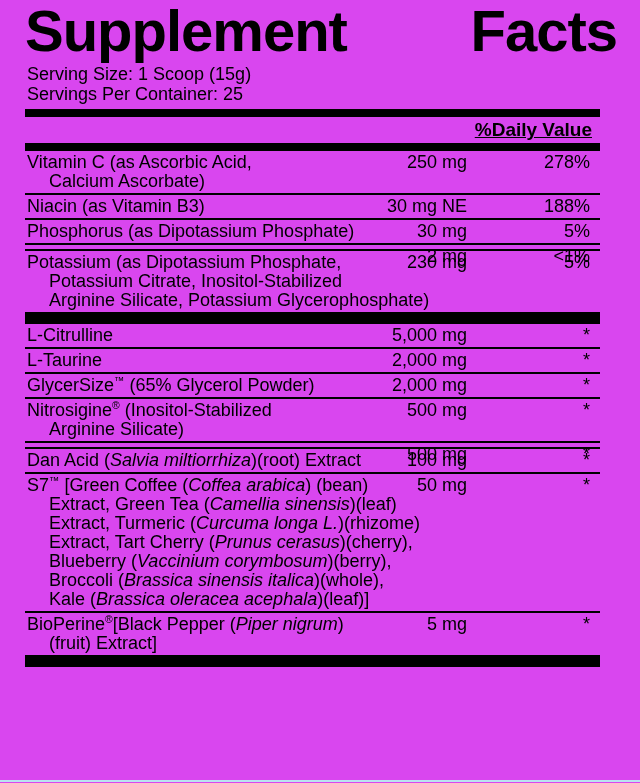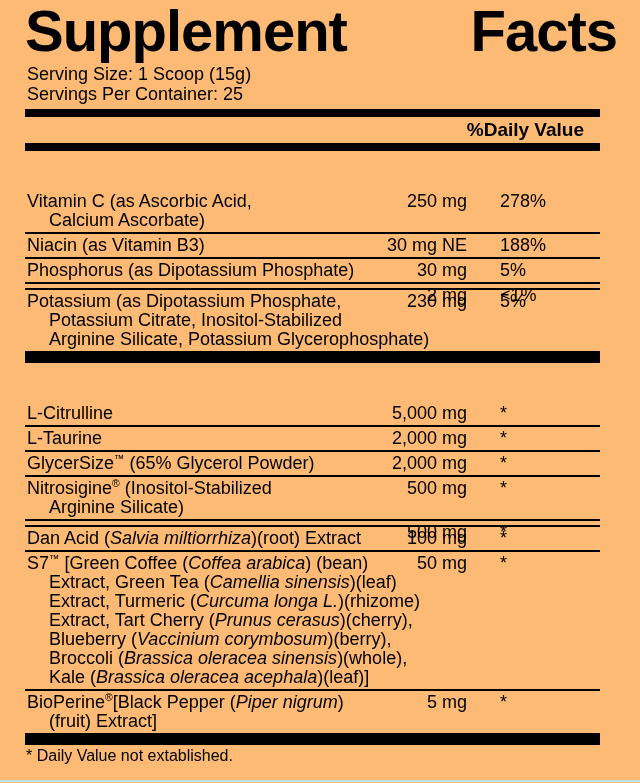--- a/index.html
+++ b/index.html
@@ -1,20 +1,20 @@
 <!DOCTYPE html>
 <html><head>
 <meta charset="utf-8">
 <style>
   html, body { margin: 0; padding: 0; background: #ffffff; }
   #page {
     position: relative;
     width: 640px;
     height: 783px;
-    background: #fdba74;
+    background: #d946ef;
     color: #000000;
     font-family: "Liberation Sans", sans-serif;
     overflow: hidden;
   }
   #label {
     position: absolute;
     left: 25px;
     top: 0;
     width: 592px;
   }
@@ -41,49 +41,49 @@
   .rule-8  { height: 8px; }
   .rule-12 { height: 12px; }
   .header-row {
     position: relative;
     width: 575px;
     height: 26px;
     font-size: 19px;
     font-weight: bold;
   }
   .header-row .hdr-amount   { position: absolute; right: 130px; bottom: 2px; }
-  .header-row .hdr-dv       { position: absolute; right: 16px;     bottom: 2px; }
+  .header-row .hdr-dv       { position: absolute; right: 8px;     bottom: 2px; text-decoration: underline; }
   .section { width: 575px; }
   .row {
     position: relative;
     padding: 2px 0 2px 0;
     border-top: 2px solid #000000;
     font-size: 18px;
     line-height: 19px;
   }
-  .row.first { border-top: none; margin-top: 39px; }
+  .row.first { border-top: none; }
   .row .name {
     white-space: pre-line;
     padding-left: 24px;
     text-indent: -22px;
     padding-right: 145px;
   }
   .row .name sup { font-size: 58%; line-height: 0; }
   .row .amt {
     position: absolute;
     top: 2px;
     right: 133px;
     white-space: nowrap;
   }
   .row .dv {
     position: absolute;
     top: 2px;
     right: 10px;
     width: 90px;
-    text-align: left;
+    text-align: right;
   }
   .footnote {
     font-size: 16px;
     line-height: 18px;
     margin: 2px 0 0 1px;
   }
   .bottom-edge {
     position: absolute;
     left: 0;
     bottom: 1px;
@@ -174,32 +174,31 @@
           <div class="name"><span>Dan Acid (</span><i>Salvia miltiorrhiza</i><span>)(root) Extract</span></div>
           <div class="amt">100 mg</div>
           <div class="dv">*</div>
         </div>
         <div class="row">
           <div class="name"><span>S7</span><sup>™</sup><span> [Green Coffee (</span><i>Coffea arabica</i><span>) (bean)
 Extract, Green Tea (</span><i>Camellia sinensis</i><span>)(leaf)
 Extract, Turmeric (</span><i>Curcuma longa L.</i><span>)(rhizome)
 Extract, Tart Cherry (</span><i>Prunus cerasus</i><span>)(cherry),
 Blueberry (</span><i>Vaccinium corymbosum</i><span>)(berry),
-Broccoli (</span><i>Brassica oleracea sinensis</i><span>)(whole),
+Broccoli (</span><i>Brassica sinensis italica</i><span>)(whole),
 Kale (</span><i>Brassica oleracea acephala</i><span>)(leaf)]</span></div>
           <div class="amt">50 mg</div>
           <div class="dv">*</div>
         </div>
         <div class="row">
           <div class="name"><span>BioPerine</span><sup>®</sup><span>[Black Pepper (</span><i>Piper nigrum</i><span>)
 (fruit) Extract]</span></div>
           <div class="amt">5 mg</div>
           <div class="dv">*</div>
         </div>
       </div>
 
     <div class="rule-thick rule-12"></div>
 
-    <div class="footnote">* Daily Value not extablished.</div>
 
   </div>
   <div class="bottom-edge" style="background: rgb(185, 227, 239);"></div>
 </div>
 
 </body></html>

